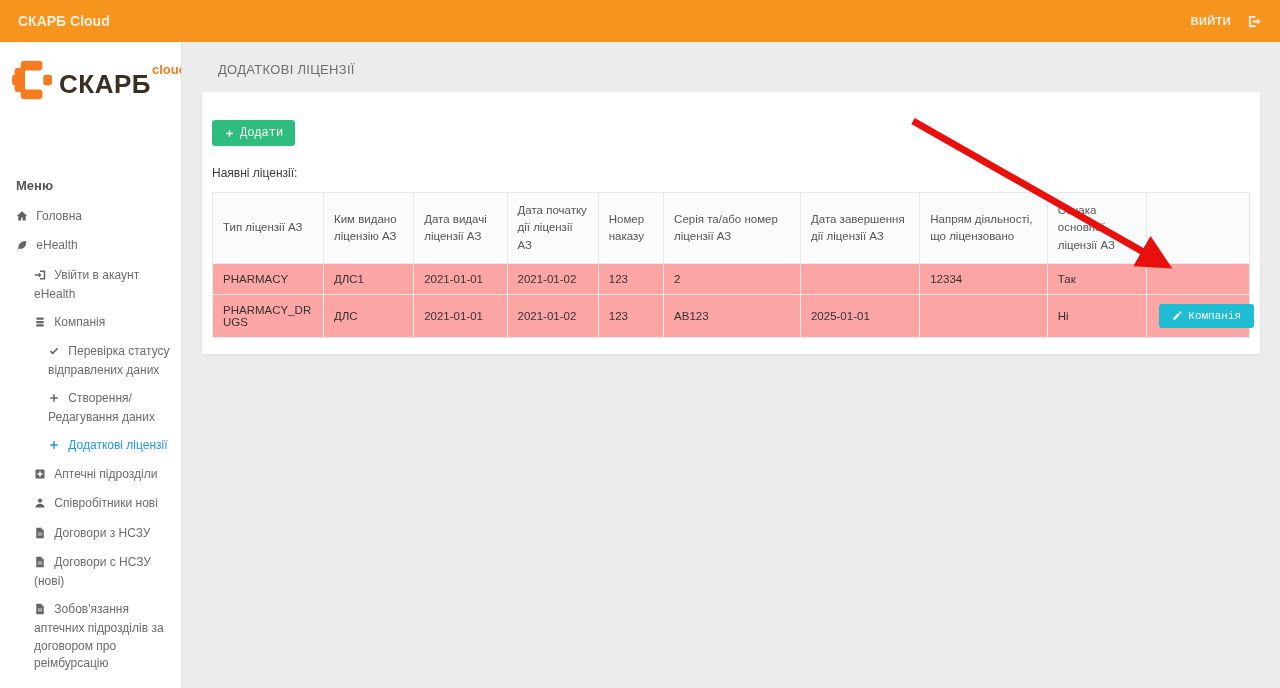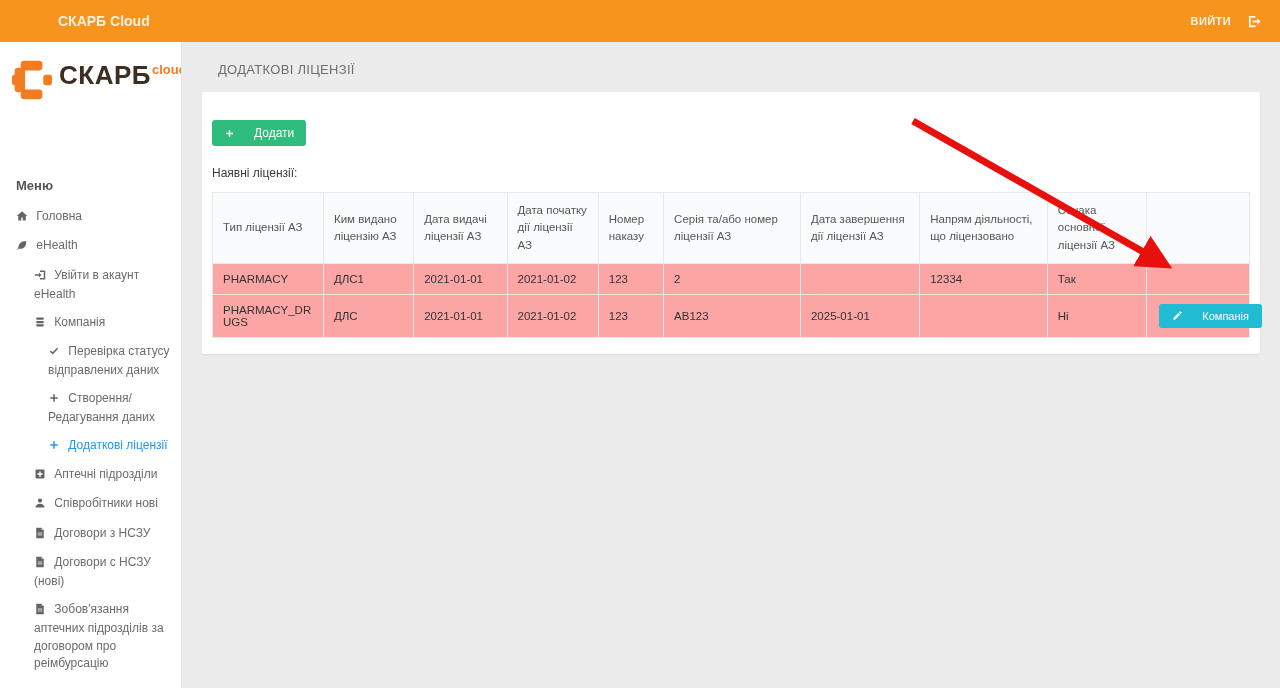--- a/index.html
+++ b/index.html
@@ -2,33 +2,33 @@
 <html style="--navbar-bg: #f7941e; --active-link: #2196f3; --add-button-bg: #2ebd7c; --edit-button-bg: #1fbcd3; --arrow-red: #e8100c; --logo-orange: #f47b20; --logo-text: #3b2e22;"><head>
 <meta charset="utf-8">
 <style>
   * { margin:0; padding:0; box-sizing:border-box; }
   html,body { width:1280px; height:688px; overflow:hidden;
     font-family:"Liberation Sans", sans-serif; background:#ececec; }
 
   
   .navbar { height:42px; background:var(--navbar-bg,#f7941e); display:flex;
     align-items:center; justify-content:space-between; padding:0 18px; }
-  .brand { color:rgba(255,255,255,.85); font-size:14px; font-weight:bold;margin-left:40px; }
+  .brand { color:rgba(255,255,255,.85); font-size:14px; font-weight:bold; }
   .logout { display:flex; align-items:center; gap:16px; color:rgba(255,255,255,.88);
     font-size:11px; font-weight:bold; letter-spacing:.4px; cursor:pointer; }
   .logout .bi svg { width:15px; height:15px; display:block; }
 
   
   .layout { display:flex; height:646px; }
   .sidebar { width:182px; background:#fff; border-right:1px solid #e3e3e3;
     overflow:hidden; flex-shrink:0; }
   .content { position:relative; flex:1; background:#ececec; }
 
   
-  .logo { display:flex; align-items:flex-start; padding:18px 10px 10px 12px; }
+  .logo { display:flex; align-items:flex-end; padding:18px 10px 10px 12px; }
   .logo-mark { width:40px; height:40px; flex-shrink:0; }
   .logo-text { font-size:26px; font-weight:bold; color:var(--logo-text,#3b2e22);
     margin-left:7px; letter-spacing:.5px; }
   .logo-sup { font-size:13px; font-weight:bold; color:var(--logo-orange,#f47b20);
     align-self:flex-start; margin-top:2px; margin-left:1px; }
 
   
   .menu-header { margin-top:68px; padding:0 16px 10px; font-size:13px;
     font-weight:bold; color:#555; }
   .menu-item { font-size:12px; color:#6b6b6b; line-height:1.45;
@@ -39,22 +39,22 @@
     color:#646464; }
   .menu-item .bi svg { width:12px; height:12px; display:inline-block; }
   .menu-item.active, .menu-item.active .bi { color:var(--active-link,#2196f3); }
 
   
   .page-title { padding:20px 0 0 36px; font-size:13px; color:#6e6e6e;
     letter-spacing:.3px; }
   .card { margin:15px 20px 0; background:#fff; border-radius:2px;
     box-shadow:0 1px 2px rgba(0,0,0,.08); padding:28px 10px 16px; }
   .btn { border:none; border-radius:3px; color:#fff; font-size:12px;
-    font-family:Liberation Sans, sans-serif; cursor:pointer; display:inline-flex; align-items:center;
-    gap:19px; }
+    font-family:Liberation Mono, monospace; cursor:pointer; display:inline-flex; align-items:center;
+    gap:5px; }
   .btn .bi svg { width:11px; height:11px; display:block; }
   .btn-add { background:var(--add-button-bg,#2ebd7c); padding:6px 12px; }
   .btn-edit { background:var(--edit-button-bg,#1fbcd3); padding:6px 13px;
     font-size:11px; }
   .card-heading { font-size:12px; color:#3a3a3a; font-weight:normal;
     margin:20px 0 12px; }
 
   table { width:100%; border-collapse:collapse; table-layout:fixed; }
   th, td { border:1px solid #e9e9e9; font-size:11.5px; text-align:left;
     padding:9px 10px; vertical-align:middle; word-wrap:break-word; }

